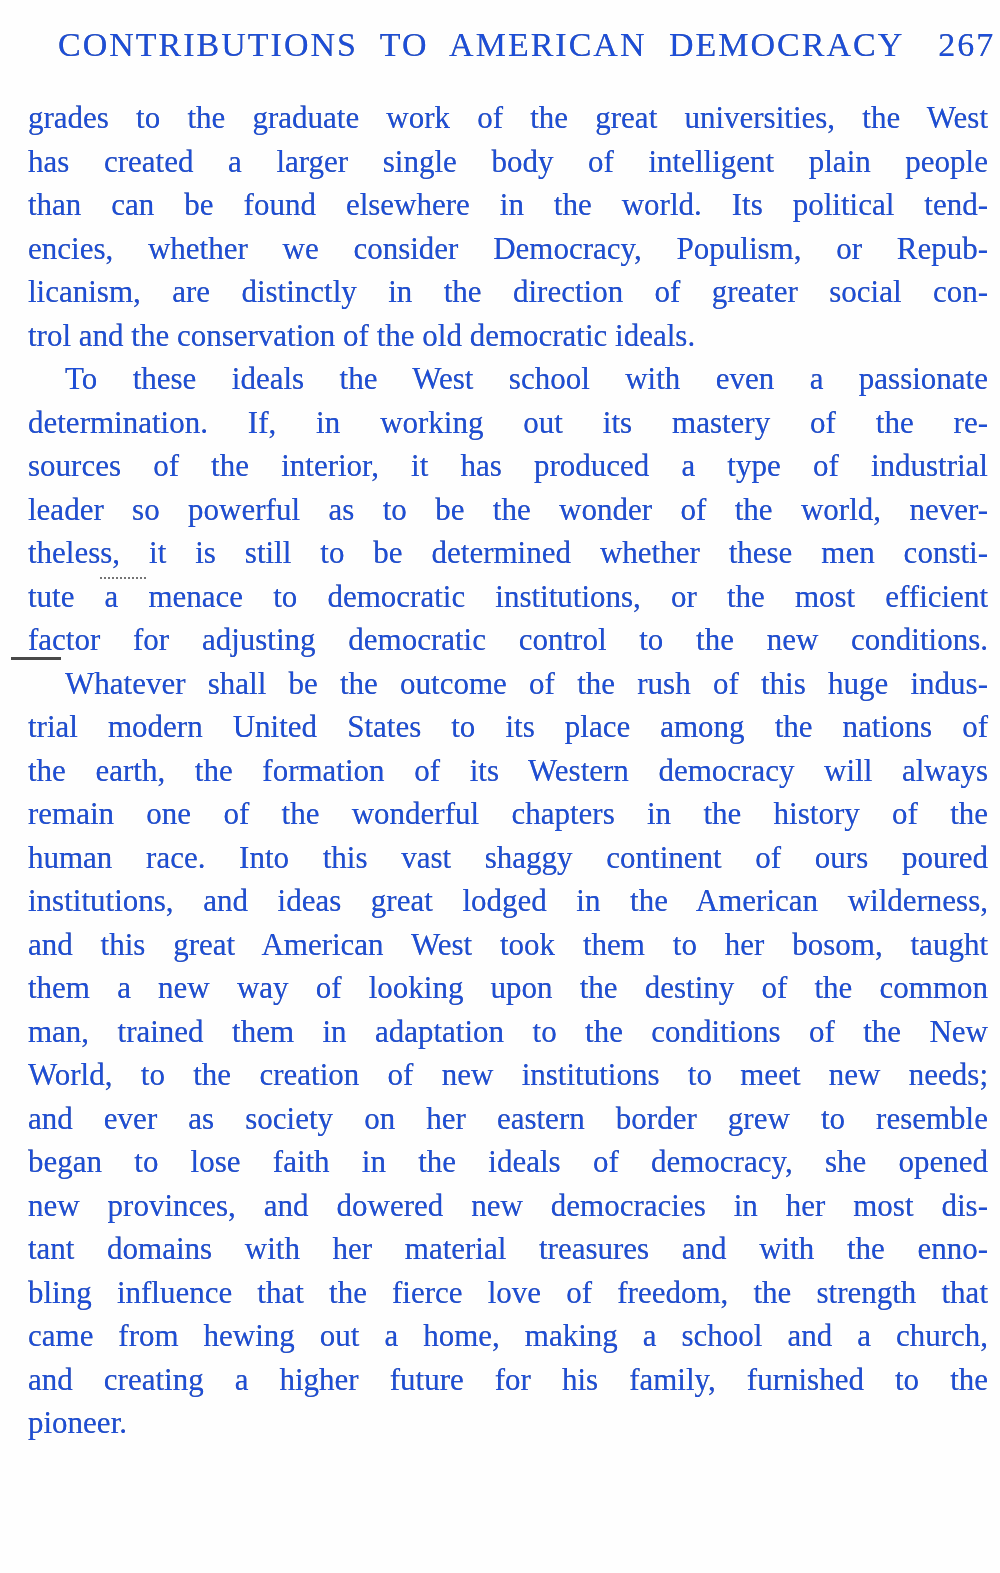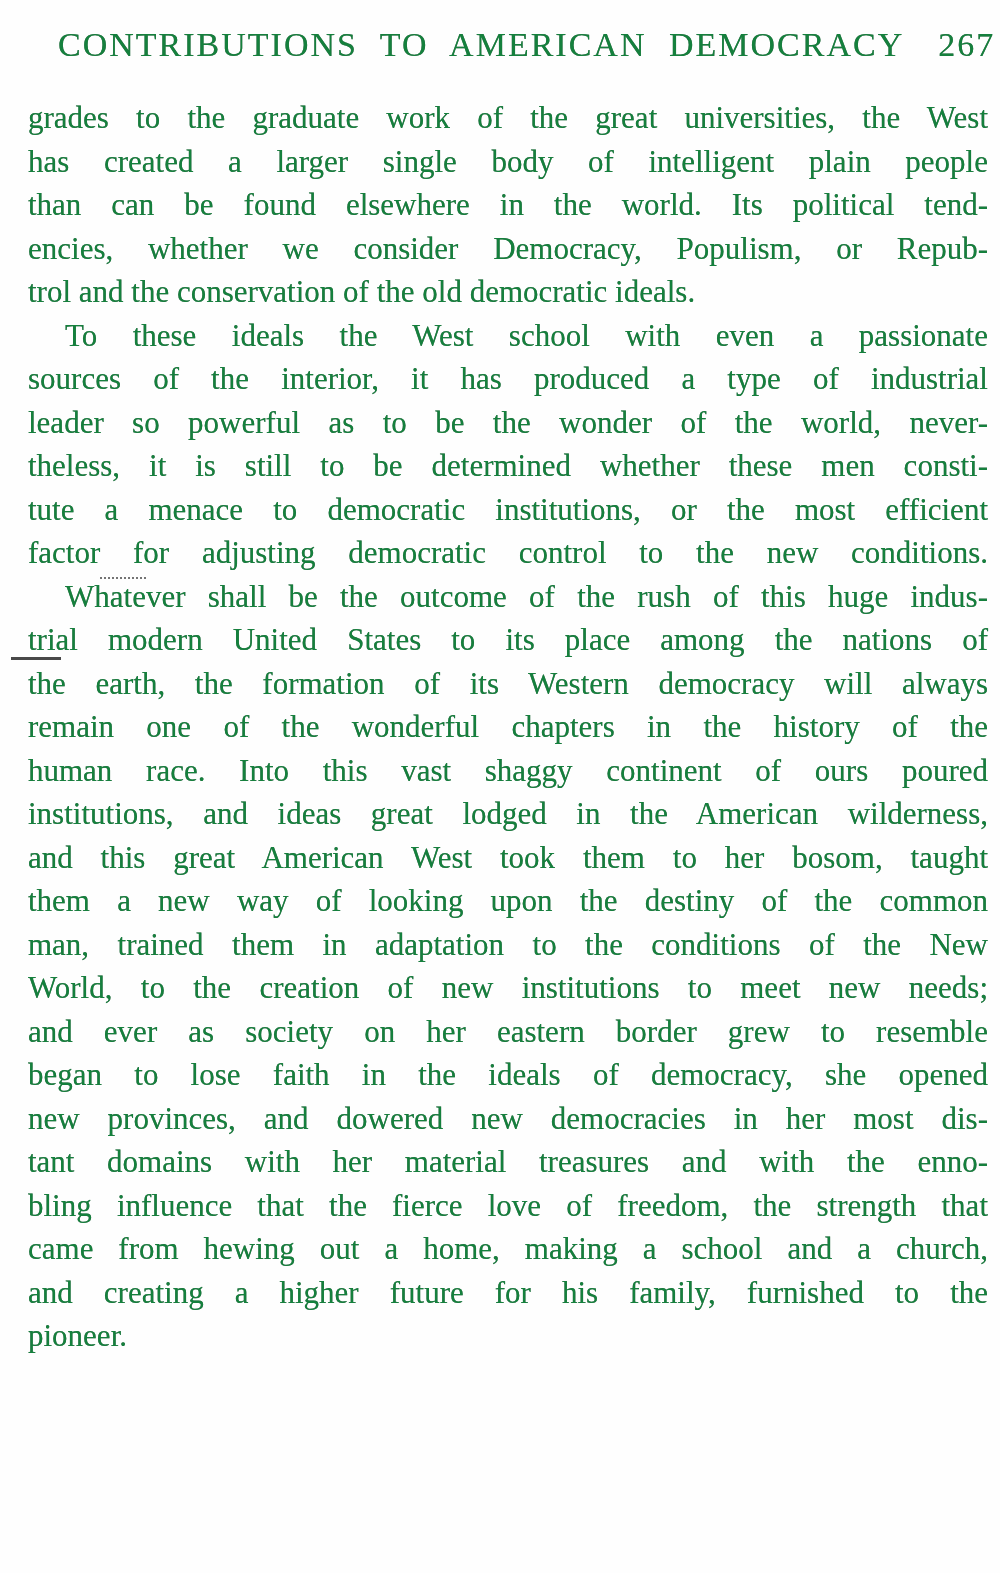--- a/index.html
+++ b/index.html
@@ -5,21 +5,21 @@
   html, body {
     margin: 0;
     padding: 0;
     background: #ffffff;
   }
   .page {
     position: relative;
     width: 1000px;
     height: 1573px;
     background: #fefefe;
-    color: #15803d;
+    color: #1d4ed8;
     font-family: "Liberation Serif", "DejaVu Serif", serif;
     overflow: hidden;
     text-shadow: 0 0 0.5px rgba(20,20,20,0.55); 
   }
   .running-header {
     position: absolute;
     top: 26px;
     left: 0;
     right: 0;
     display: flex;
@@ -88,24 +88,26 @@
     <span class="header-title">CONTRIBUTIONS TO AMERICAN DEMOCRACY</span>
     <span class="page-number">267</span>
   </div>
 
   <div class="text-block">
       <div class="paragraph">
         <div class="line">grades to the graduate work of the great universities, the West</div>
         <div class="line">has created a larger single body of intelligent plain people</div>
         <div class="line">than can be found elsewhere in the world. Its political tend-</div>
         <div class="line">encies, whether we consider Democracy, Populism, or Repub-</div>
+        <div class="line">licanism, are distinctly in the direction of greater social con-</div>
         <div class="line last">trol and the conservation of the old democratic ideals.</div>
       </div>
       <div class="paragraph indent-first">
         <div class="line">To these ideals the West school with even a passionate</div>
+        <div class="line">determination. If, in working out its mastery of the re-</div>
         <div class="line">sources of the interior, it has produced a type of industrial</div>
         <div class="line">leader so powerful as to be the wonder of the world, never-</div>
         <div class="line">theless, it is still to be determined whether these men consti-</div>
         <div class="line">tute a menace to democratic institutions, or the most efficient</div>
         <div class="line">factor for adjusting democratic control to the new conditions.</div>
       </div>
       <div class="paragraph indent-first">
         <div class="line">Whatever shall be the outcome of the rush of this huge indus-</div>
         <div class="line">trial modern United States to its place among the nations of</div>
         <div class="line">the earth, the formation of its Western democracy will always</div>

